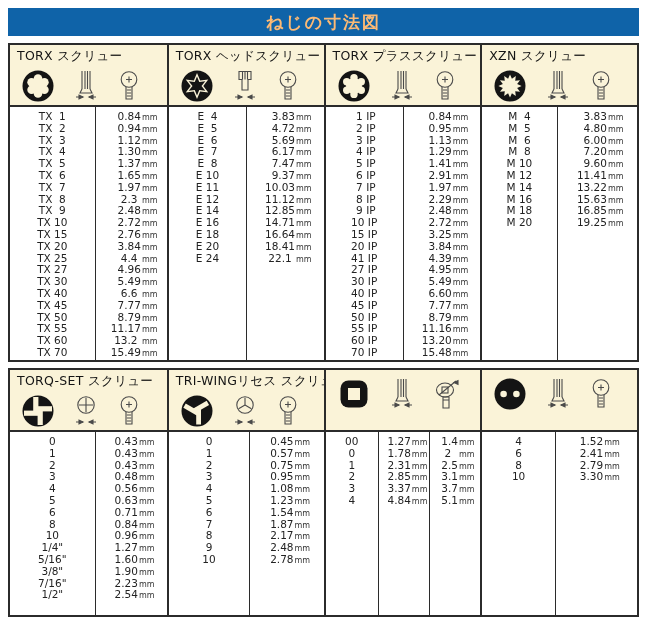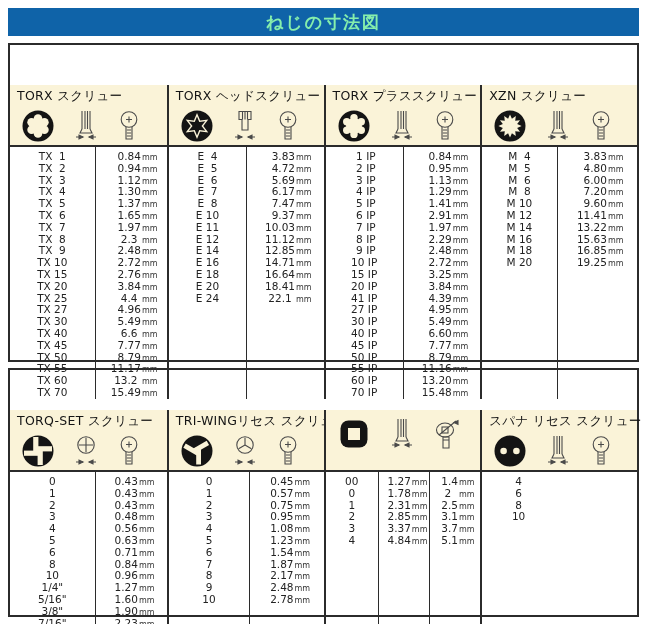--- a/index.html
+++ b/index.html
@@ -1,24 +1,24 @@
 <!DOCTYPE html>
 <html><head>
 <meta charset="utf-8">
 <style>
   html,body{margin:0;padding:0;background:#ffffff;}
   body{width:653px;height:624px;font-family:"DejaVu Sans","Liberation Sans",sans-serif;color:#1c1c1c;-webkit-font-smoothing:antialiased;}
   .page{position:relative;width:653px;height:624px;background:#fff;overflow:hidden;}
-  .titlebar{position:absolute;left:8px;top:8px;width:631px;height:28px;background:#0f63a8;color:#86efac;
+  .titlebar{position:absolute;left:8px;top:8px;width:631px;height:28px;background:#0f63a8;color:#fdba74;
             display:flex;align-items:center;justify-content:center;font-size:17px;font-weight:bold;letter-spacing:2px;}
   .sections{position:absolute;left:8px;top:43px;width:631px;}
   .sectiongrid{display:grid;grid-template-columns:repeat(4,1fr);border:2px solid #2b2b2b;background:#fff;box-sizing:border-box;}
   .sec1{height:319px;}
   .sec2{height:249px;margin-top:6px;}
-  .col{border-left:2px solid #2b2b2b;display:flex;flex-direction:column;min-width:0;margin-top:40px;}
+  .col{border-left:2px solid #2b2b2b;display:flex;flex-direction:column;min-width:0;}
   .col:first-child{border-left:none;}
   .colhead{background:#faf3d8;border-bottom:2px solid #2b2b2b;height:62px;box-sizing:border-box;padding:3px 4px 0 7px;}
   .ttl{font-size:12.5px;white-space:nowrap;color:#141414;letter-spacing:0.3px;}
   .icons{display:flex;align-items:center;gap:20px;padding-left:4px;margin-top:1px;height:40px;}
   .icons svg{display:block;flex:0 0 auto;}
   .coldata{flex:1;display:flex;min-height:0;}
   .subcol{border-left:1px solid #2b2b2b;box-sizing:border-box;padding-top:4px;text-align:center;overflow:hidden;}
   .subcol:first-child{border-left:none;}
   .cell{height:11.8px;line-height:11.8px;font-size:10.5px;white-space:pre;color:#222;}
   .num{display:inline-block;text-align:right;white-space:pre;}
@@ -513,21 +513,20 @@
               <div class="cell"><span class="num" style="width:22px">2  </span><span class="unit">mm</span></div>
               <div class="cell"><span class="num" style="width:22px">2.5</span><span class="unit">mm</span></div>
               <div class="cell"><span class="num" style="width:22px">3.1</span><span class="unit">mm</span></div>
               <div class="cell"><span class="num" style="width:22px">3.7</span><span class="unit">mm</span></div>
               <div class="cell"><span class="num" style="width:22px">5.1</span><span class="unit">mm</span></div>
             </div>
           </div>
         </div>
         <div class="col">
           <div class="colhead">
-            <div class="ttl">スパナ リセス スクリュー</div>
             <div class="icons">
               <span>
                 <svg width="34" height="34" viewBox="0 0 34 34">
                   <circle cx="17" cy="17" r="15.5" fill="#141414"></circle>
                   <circle cx="10.6" cy="17" r="3.3" fill="#faf3d8"></circle>
                   <circle cx="23.4" cy="17" r="3.3" fill="#faf3d8"></circle>
                 </svg>
               </span>
               <span>
                 <svg width="22" height="32" viewBox="0 0 22 32" fill="none" stroke="#4a4a4a" stroke-width="1.1">
@@ -548,17 +547,23 @@
               </span>
             </div>
           </div>
           <div class="coldata">
             <div class="subcol" style="flex:0 0 47%">
               <div class="cell">4</div>
               <div class="cell">6</div>
               <div class="cell">8</div>
               <div class="cell">10</div>
             </div>
+            <div class="subcol" style="flex:0 0 53%">
+              <div class="cell"><span class="num" style="width:30px">1.52</span><span class="unit">mm</span></div>
+              <div class="cell"><span class="num" style="width:30px">2.41</span><span class="unit">mm</span></div>
+              <div class="cell"><span class="num" style="width:30px">2.79</span><span class="unit">mm</span></div>
+              <div class="cell"><span class="num" style="width:30px">3.30</span><span class="unit">mm</span></div>
+            </div>
           </div>
         </div>
       </div>
   </div>
 </div>
 
 </body></html>

